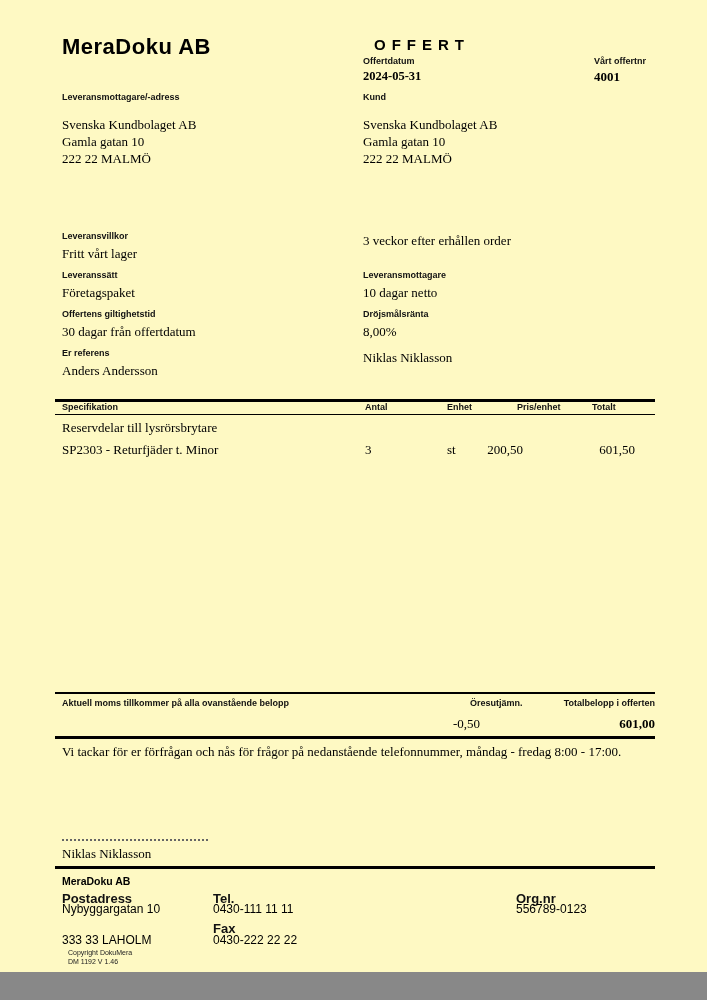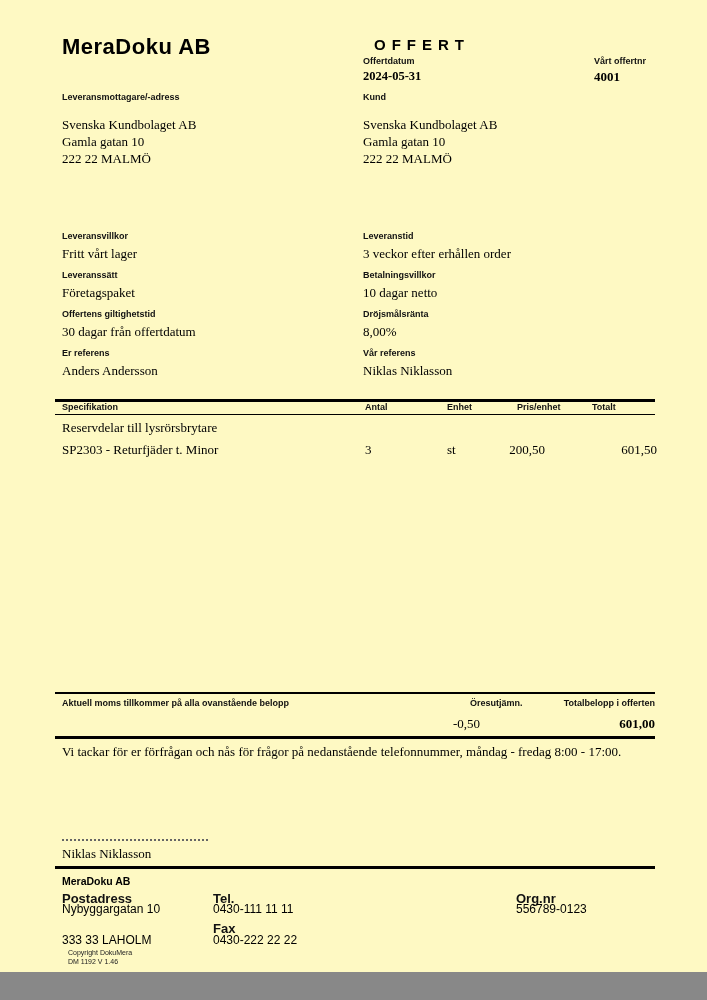--- a/index.html
+++ b/index.html
@@ -42,21 +42,21 @@
 
   .tbl-band { left:55px; width:600px; height:14px; }
   .tbl-band .lbl { position:absolute; top:0; }
   .col-spec  { left:7px; }
   .col-qty   { left:310px; }
   .col-unit  { left:392px; }
   .col-price { left:462px; }
   .col-total { left:537px; }
 
   .item-row { left:55px; width:600px; height:16px; font-size:13px; }
-  .item-row span { position:absolute; top:0; }
+  .item-row span { position:absolute; top:0;text-align:center; }
   .cell-spec  { left:7px; white-space:nowrap; }
   .cell-qty   { left:310px; }
   .cell-unit  { left:392px; }
   .cell-price { left:410px; width:80px; text-align:right; }
   .cell-total { left:522px; width:80px; text-align:right; }
 
   .totals-band { left:55px; width:600px; height:14px; }
   .totals-band .lbl { position:absolute; top:0; }
   .tot-note   { left:7px; }
   .tot-round  { left:415px; }
@@ -111,45 +111,43 @@
     <div>Svenska Kundbolaget AB</div>
     <div>Gamla gatan 10</div>
     <div>222 22 MALMÖ</div>
   </div>
 
   <div class="abs term t-l trow0">
     <span class="lbl">Leveransvillkor</span>
     <span class="val">Fritt vårt lager</span>
   </div>
   <div class="abs term t-r trow0">
-    <span class="lbl">Leveranstid</span>
     <span class="val">3 veckor efter erhållen order</span>
   </div>
   <div class="abs term t-l trow1">
     <span class="lbl">Leveranssätt</span>
     <span class="val">Företagspaket</span>
   </div>
   <div class="abs term t-r trow1">
-    <span class="lbl">Betalningsvillkor</span>
+    <span class="lbl">Leveransmottagare</span>
     <span class="val">10 dagar netto</span>
   </div>
   <div class="abs term t-l trow2">
     <span class="lbl">Offertens giltighetstid</span>
     <span class="val">30 dagar från offertdatum</span>
   </div>
   <div class="abs term t-r trow2">
     <span class="lbl">Dröjsmålsränta</span>
     <span class="val">8,00%</span>
   </div>
   <div class="abs term t-l trow3">
     <span class="lbl">Er referens</span>
     <span class="val">Anders Andersson</span>
   </div>
   <div class="abs term t-r trow3">
-    <span class="lbl">Vår referens</span>
     <span class="val">Niklas Niklasson</span>
   </div>
 
   <div class="rule rule-thick" style="top:399px;"></div>
   <div class="abs tbl-band" style="top:402px;">
     <span class="lbl col-spec">Specifikation</span>
     <span class="lbl col-qty">Antal</span>
     <span class="lbl col-unit">Enhet</span>
     <span class="lbl col-price">Pris/enhet</span>
     <span class="lbl col-total">Totalt</span>

